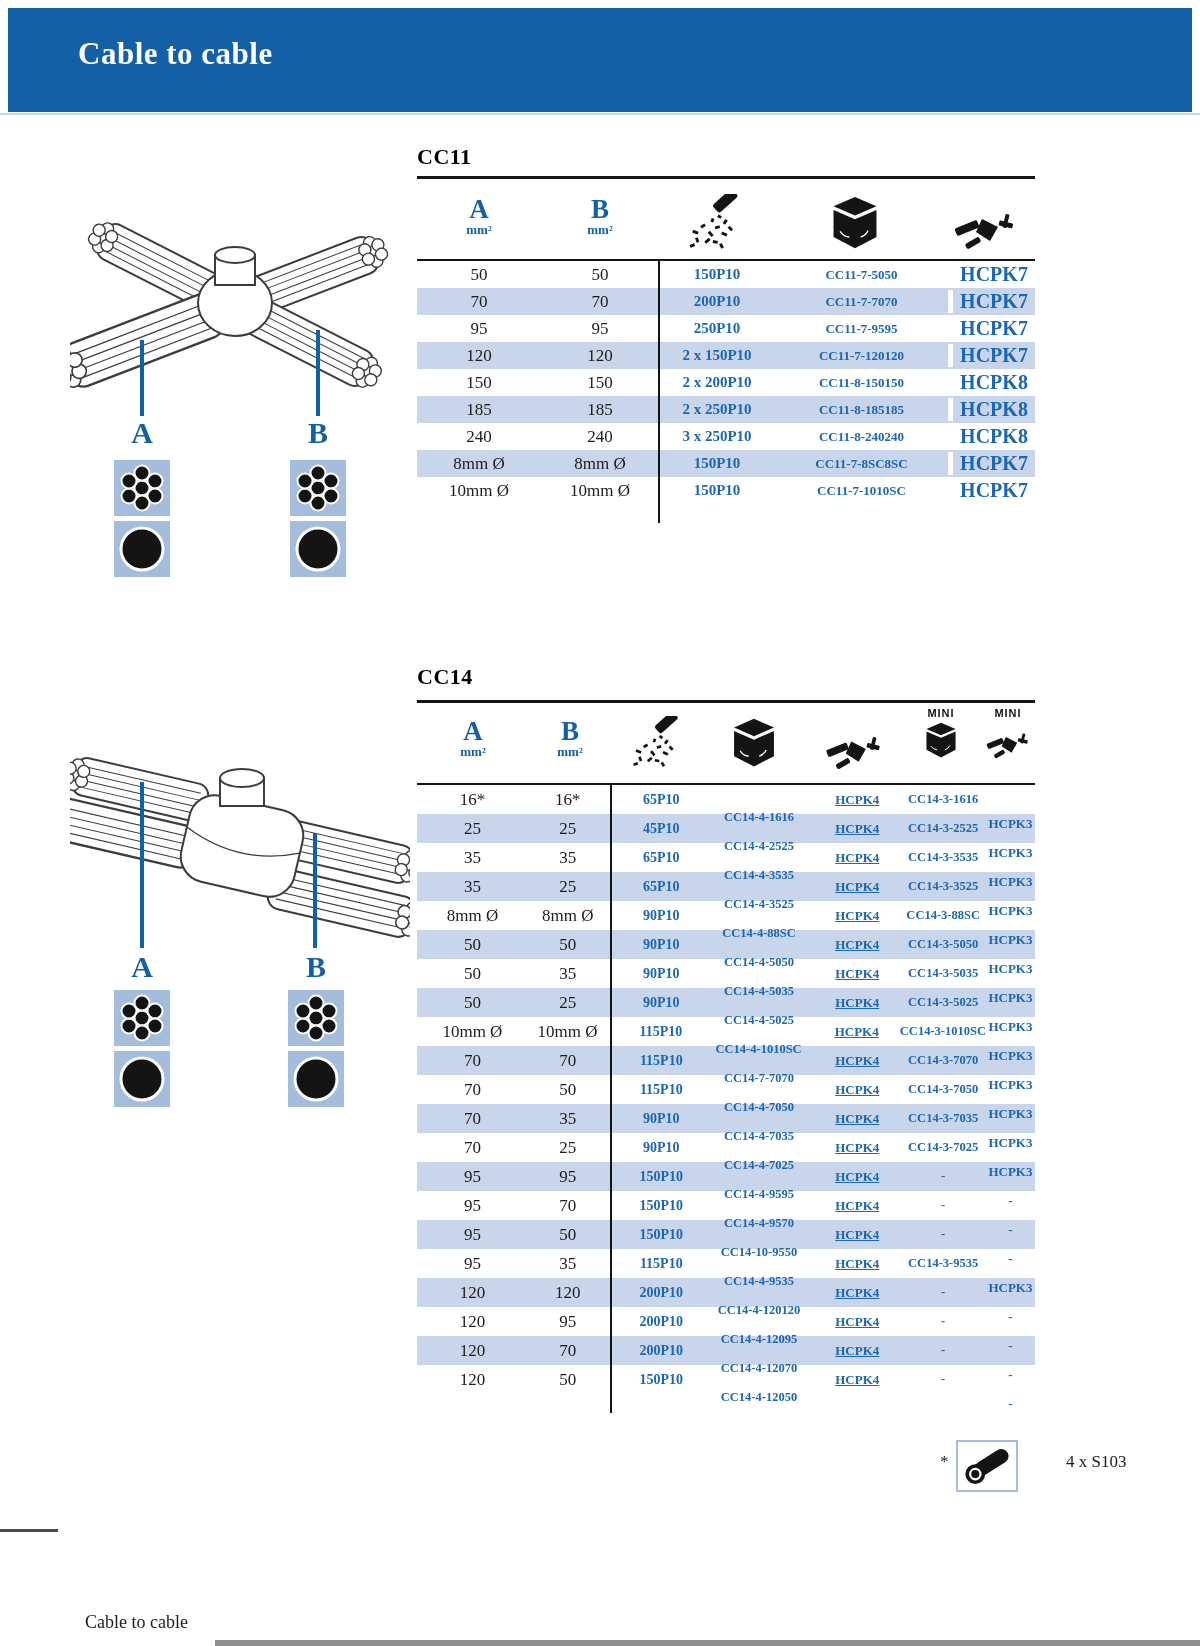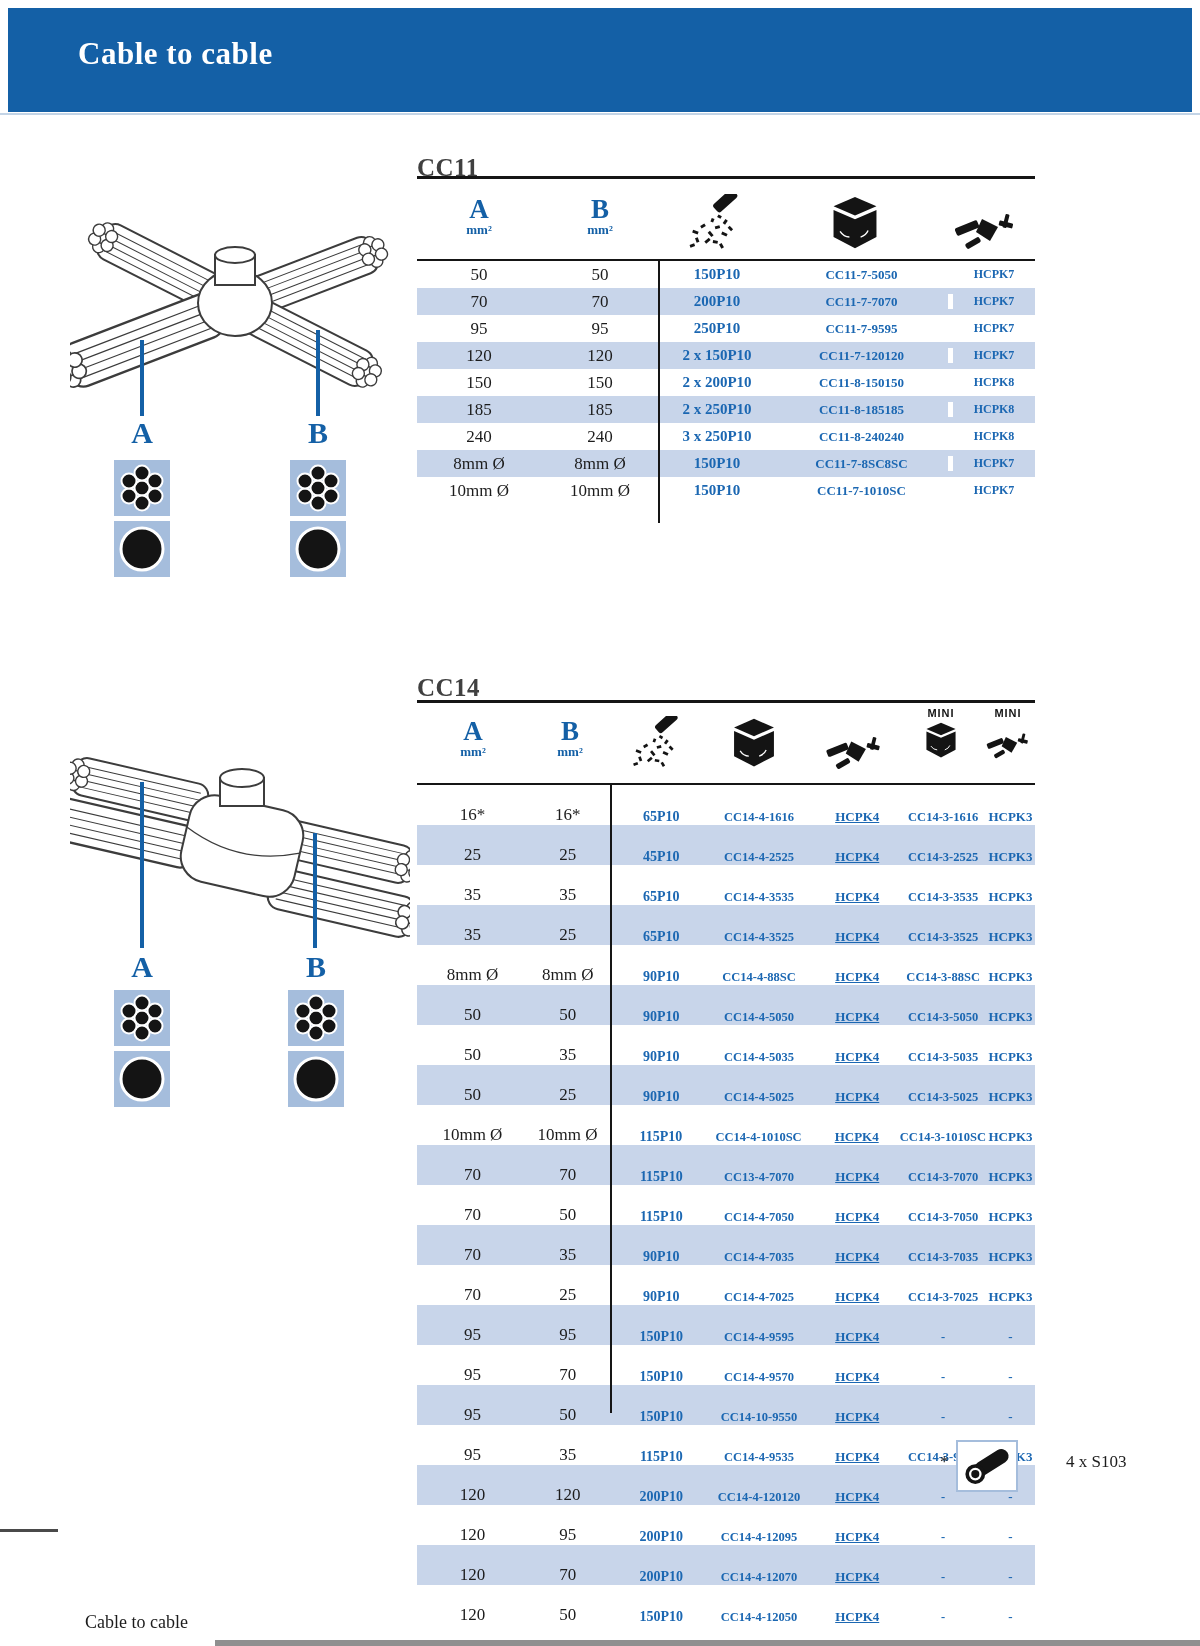--- a/index.html
+++ b/index.html
@@ -4,42 +4,42 @@
 <style>
   html,body{margin:0;padding:0;background:#fff;}
   .page{position:relative;width:1200px;height:1646px;background:#fff;overflow:hidden;
         font-family:"Liberation Serif","DejaVu Serif",serif;color:#1c1c1c;}
   .abs{position:absolute;}
   
   .banner{left:8px;top:8px;width:1184px;height:104px;background:#1460a6;}
   .banner-title{left:78px;top:36px;color:#fff;font-size:31px;font-weight:bold;letter-spacing:.5px;}
   .banner-underline{left:0;top:113px;width:1200px;height:2px;background:#c3d4e6;}
   
-  .sec-title{font-size:25px;font-weight:bold;color:#404040;letter-spacing:.5px;margin-top:10px;}
+  .sec-title{font-size:22px;font-weight:bold;color:#000000;letter-spacing:.5px;}
   .rule-thick{height:3px;background:#151515;}
   .rule-thin{height:2px;background:#151515;}
   .vdivider{width:2px;background:#151515;}
   
   .hcell{position:absolute;transform:translateX(-50%);text-align:center;}
   .hletter{font-size:27px;font-weight:bold;color:#1460a6;line-height:1;}
   .hunit{font-size:13px;font-weight:bold;color:#1460a6;line-height:1;}
   .mini-label{font-family:"Liberation Sans","DejaVu Sans",sans-serif;font-size:11px;font-weight:bold;
               color:#141414;letter-spacing:1px;line-height:1;}
   
   .tbl{position:absolute;}
   .trow{display:flex;align-items:center;}
   .cc11-tbl .trow{height:27px;}
-  .cc14-tbl .trow{height:40px;align-items:flex-end;}
+  .cc14-tbl .trow{height:29px;}
   .tbl .trow:nth-child(even){background:#c8d5ea;}
   .cell{text-align:center;white-space:nowrap;}
   .blk{font-size:17px;color:#1c1c1c;}
   .blu{color:#1b67b2;font-weight:bold;}
   .pw{font-size:15px;}
   .pn{font-size:13px;}
-  .cl{font-size:12px;}
+  .cl{font-size:20px;}
   
   .c11a{width:124px;} .c11b{width:118px;} .c11p{width:116px;} .c11n{width:173px;}
   .c11c{width:82px;border-left:5px solid #fff;}
   
   .c14a{width:113px;} .c14b{width:81px;} .c14p{width:87px;padding-left:11px;} .c14n{width:112px;margin-top:36px;}
   .c14c{width:88px;text-decoration:underline;} .c14m{width:87px;} .c14k{width:50px;margin-top:48px;}
   .cc14-tbl .pw{font-size:14px;} .cc14-tbl .pn{font-size:12.5px;} .cc14-tbl .cl{font-size:13px;}
   
   .leader{width:4px;background:#1460a6;}
   .diag-label{font-size:30px;font-weight:bold;color:#1460a6;transform:translateX(-50%);}
@@ -426,21 +426,21 @@
     <div class="cell blu pn c14n">CC14-4-1010SC</div>
     <div class="cell blu cl c14c">HCPK4</div>
     <div class="cell blu pn c14m">CC14-3-1010SC</div>
     <div class="cell blu cl c14k">HCPK3</div>
   </div>
 
   <div class="trow">
     <div class="cell blk c14a">70</div>
     <div class="cell blk c14b">70</div>
     <div class="cell blu pw c14p">115P10</div>
-    <div class="cell blu pn c14n">CC13-4-7070</div>
+    <div class="cell blu pn c14n">CC14-7-7070</div>
     <div class="cell blu cl c14c">HCPK4</div>
     <div class="cell blu pn c14m">CC14-3-7070</div>
     <div class="cell blu cl c14k">HCPK3</div>
   </div>
 
   <div class="trow">
     <div class="cell blk c14a">70</div>
     <div class="cell blk c14b">50</div>
     <div class="cell blu pw c14p">115P10</div>
     <div class="cell blu pn c14n">CC14-4-7050</div>

